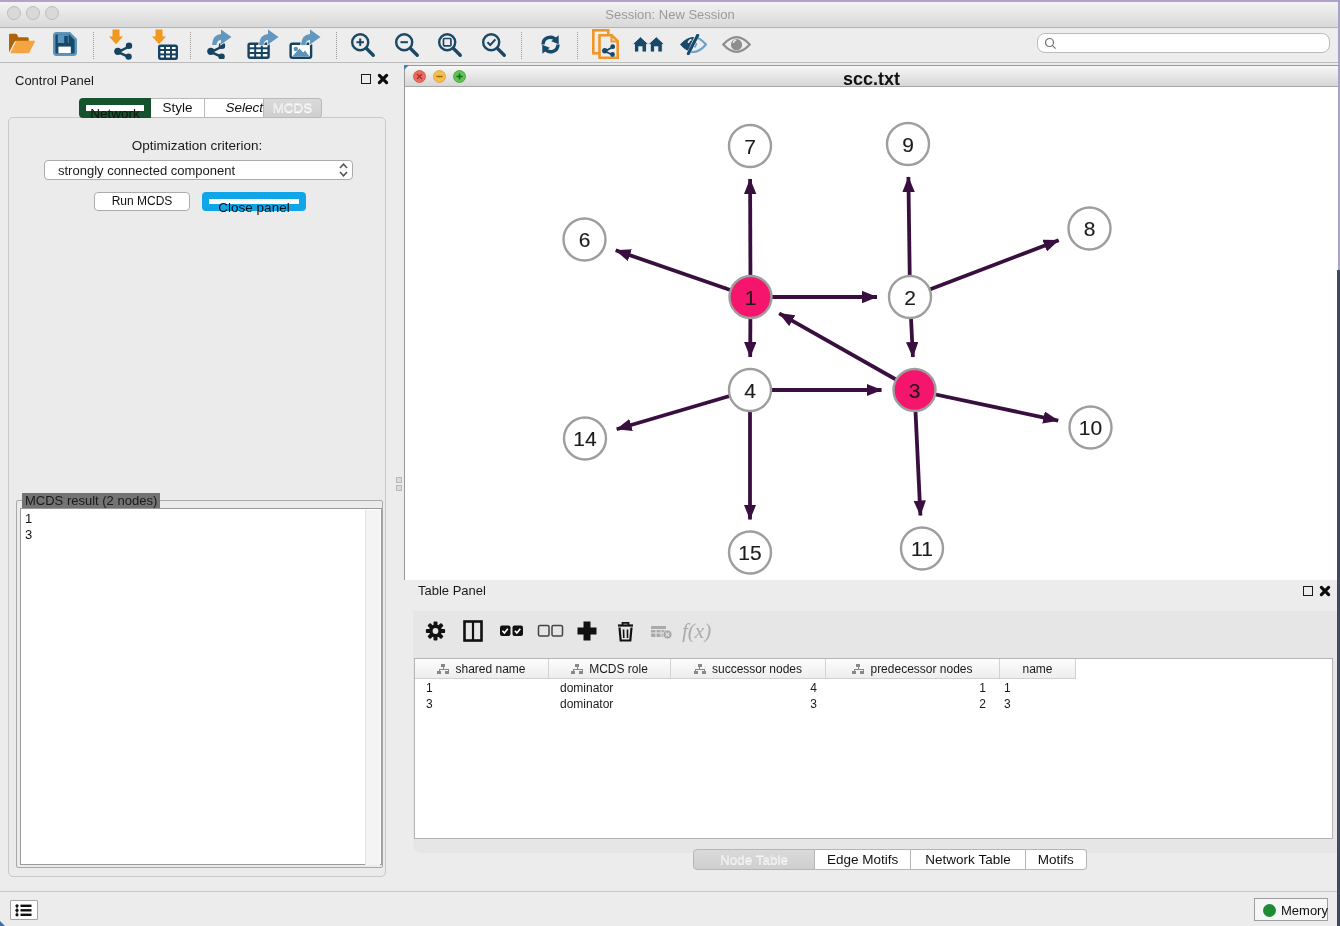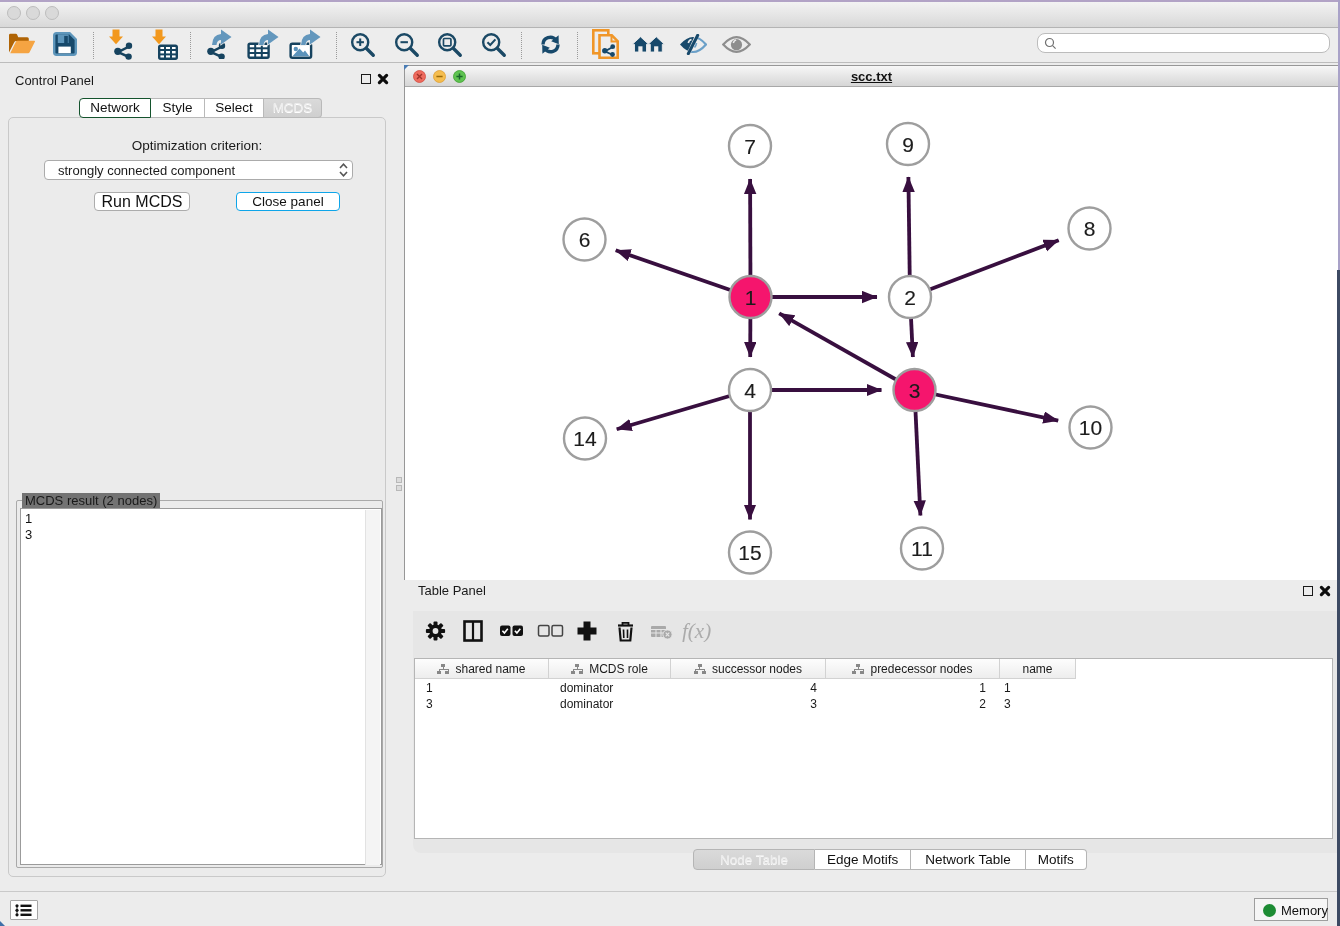--- a/index.html
+++ b/index.html
@@ -23,20 +23,21 @@
 </style>
 </head>
 <body>
 <div id="app">
 
 <div class="abs" style="left:0;top:0;width:1340px;height:2px;background:#b2a3c6;"></div>
 <div class="abs" style="left:0;top:2px;width:1340px;height:26px;background:linear-gradient(#f3f3f3,#d8d8d8);border-bottom:1px solid #b4b4b4;">
   <div class="abs" style="left:7px;top:4px;width:14px;height:14px;border-radius:50%;background:#d9d9d9;border:1px solid #bdbdbd;"></div>
   <div class="abs" style="left:26px;top:4px;width:14px;height:14px;border-radius:50%;background:#d9d9d9;border:1px solid #bdbdbd;"></div>
   <div class="abs" style="left:45px;top:4px;width:14px;height:14px;border-radius:50%;background:#d9d9d9;border:1px solid #bdbdbd;"></div>
+  <div class="abs" style="left:0;top:5px;width:1340px;text-align:center;font-size:13px;color:#9b9b9b;">Session: New Session</div>
 </div>
 
 <div class="abs" id="toolbar" style="left:0;top:29px;width:1340px;height:34px;background:#ededed;border-bottom:1px solid #bcbcbc;">
 
   <svg class="abs" style="left:8px;top:3px" width="28" height="24" viewBox="0 0 28 24">
     <path d="M1 20.5 L1 3.2 Q1 1.8 2.4 1.8 L7.8 1.8 Q8.8 1.8 9.2 2.8 L10.2 5.2 L19.3 5.2 Q20.8 5.2 20.8 6.7 L20.8 9 L8.3 9 Q6.8 9 6.1 10.4 z" fill="#b06405"></path>
     <path d="M2.2 21.2 L8 9.6 Q8.4 8.7 9.4 8.7 L26.3 8.7 Q27.4 8.7 26.9 9.7 L21.6 20.3 Q21.1 21.2 20.1 21.2 z" fill="#f5a442"></path>
   </svg>
 
   <svg class="abs" style="left:53px;top:3px" width="24" height="24" viewBox="0 0 24 24">
@@ -202,37 +203,37 @@
 <div class="abs" id="cpanel" style="left:0;top:63px;width:394px;height:828px;background:#ececec;">
   <div class="abs" style="left:15px;top:10px;font-size:13px;color:#1a1a1a;">Control Panel</div>
   <div class="abs" style="left:361px;top:11px;width:10px;height:10px;border:1.8px solid #1a1a1a;"></div>
   <svg class="abs" style="left:377px;top:10px" width="12" height="12" viewBox="0 0 12 12">
         <path d="M2.4 2.4 L9.6 9.6 M9.6 2.4 L2.4 9.6" stroke="#0c0c0c" stroke-width="3.2" stroke-linecap="round"></path>
       </svg>
 
   <div class="abs" style="left:8px;top:54px;width:378px;height:760px;background:#ebebeb;border:1px solid #c9c9c9;border-radius:5px;"></div>
 
   <div class="abs" style="left:79px;top:35px;height:20px;display:flex;">
-    <div style="width:72px;background:#fff;border:1px solid #14532d;border-radius:4px 0 0 4px;font-size:13.5px;color:#111;text-align:center;line-height:18px;">Network</div>
+    <div style="width:72px;background:#fff;border:7px solid #14532d;border-radius:4px 0 0 4px;font-size:13.5px;color:#111;text-align:center;line-height:18px;">Network</div>
     <div style="width:54px;background:#fff;border:1px solid #b9b9b9;border-left:none;font-size:13.5px;color:#111;text-align:center;line-height:18px;">Style</div>
-    <div style="width:59px;background:#fff;border:1px solid #b9b9b9;border-left:none;font-size:13.5px;color:#111;text-align:center;line-height:18px;">Select</div>
+    <div style="width:59px;background:#fff;border:1px solid #b9b9b9;border-left:none;font-size:13.5px;color:#111;text-align:right;line-height:18px;font-style:italic;">Select</div>
     <div style="width:58px;background:linear-gradient(#dadada,#cfcfcf);border:1px solid #b9b9b9;border-left:none;border-radius:0 4px 4px 0;font-size:13.5px;color:#ececec;text-shadow:0 1px 0 #fff;text-align:center;line-height:18px;">MCDS</div>
   </div>
   <div class="abs" style="left:0;top:75px;width:394px;text-align:center;font-size:13.5px;color:#1a1a1a;">Optimization criterion:</div>
 
   <div class="abs" style="left:44px;top:97px;width:309px;height:20px;background:#fff;border:1px solid #ababab;border-radius:4px;">
     <div class="abs" style="left:13px;top:2px;font-size:13px;color:#1a1a1a;">strongly connected component</div>
     <svg class="abs" style="left:292px;top:2px" width="13" height="14" viewBox="0 0 13 14">
       <path d="M3 5 L6.5 1.2 L10 5" fill="none" stroke="#555" stroke-width="1.6"></path>
       <path d="M3 9 L6.5 12.8 L10 9" fill="none" stroke="#555" stroke-width="1.6"></path>
     </svg>
   </div>
 
-  <div class="abs" style="left:94px;top:129px;width:96px;height:19px;background:#fff;border:1px solid #acacac;border-radius:4px;text-align:center;font-size:16px;color:#111;line-height:17px;">Run MCDS</div>
-  <div class="abs" style="left:202px;top:129px;width:104px;height:19px;background:#fff;border:1px solid #0ea5e9;border-radius:4px;text-align:center;font-size:13.5px;color:#111;line-height:17px;margin-left:34px;">Close panel</div>
+  <div class="abs" style="left:94px;top:129px;width:96px;height:19px;background:#fff;border:1px solid #acacac;border-radius:4px;text-align:center;font-size:12px;color:#111;line-height:17px;">Run MCDS</div>
+  <div class="abs" style="left:202px;top:129px;width:104px;height:19px;background:#fff;border:7px solid #0ea5e9;border-radius:4px;text-align:center;font-size:13.5px;color:#111;line-height:17px;">Close panel</div>
 
   <div class="abs" style="left:16px;top:437px;width:367px;height:368px;border:1px solid #a9a9a9;border-radius:2px;"></div>
   <div class="abs" style="left:22px;top:430px;background:#737373;padding:0 3px;font-size:13px;color:#1a1a1a;">MCDS result (2 nodes)</div>
   <div class="abs" style="left:20px;top:445px;width:362px;height:357px;background:#fff;border:1px solid #9b9b9b;">
     <div class="abs" style="right:1px;top:1px;width:15px;height:355px;background:#f4f4f4;border-left:1px solid #e2e2e2;"></div>
     <div class="abs" style="left:4px;top:2px;font-size:13px;color:#111;line-height:16px;">1<br>3</div>
   </div>
 </div>
 
 <div class="abs" style="left:396px;top:477px;width:6px;height:6px;background:#dcdcdc;border:1px solid #b8b8b8;"></div>
@@ -248,21 +249,21 @@
           <path d="M4 4 L9 9 M9 4 L4 9" stroke="#a13229" stroke-width="1.4"></path>
         </svg>
     <svg class="abs" style="left:28px;top:4px" width="13" height="13" viewBox="0 0 13 13">
           <circle cx="6.5" cy="6.5" r="6" fill="#f5bd4e" stroke="#dd9e33" stroke-width="0.8"></circle>
           <line x1="3.4" y1="6.5" x2="9.6" y2="6.5" stroke="#9a6a08" stroke-width="1.5"></line>
         </svg>
     <svg class="abs" style="left:48px;top:4px" width="13" height="13" viewBox="0 0 13 13">
           <circle cx="6.5" cy="6.5" r="6" fill="#5fc351" stroke="#3da02f" stroke-width="0.8"></circle>
           <path d="M3.4 6.5 H9.6 M6.5 3.4 V9.6" stroke="#19652b" stroke-width="1.5"></path>
         </svg>
-    <div class="abs" style="left:0;top:3px;width:933px;text-align:center;font-size:13px;font-weight:bold;color:#111;text-decoration:underline;">scc.txt</div>
+    <div class="abs" style="left:0;top:3px;width:933px;text-align:center;font-size:18px;font-weight:bold;color:#111;">scc.txt</div>
   </div>
   <svg class="abs" style="left:0;top:21px" width="933" height="504" viewBox="0 0 933 504">
     <defs>
       <marker id="arr" markerWidth="17" markerHeight="14" refX="15" refY="6.2" orient="auto" markerUnits="userSpaceOnUse">
         <path d="M0,0 L15.5,6.2 L0,12.4 z" fill="#380f3f"></path>
       </marker>
     </defs>
     <g stroke="#380f3f" stroke-width="3.8">
       <line x1="345.5" y1="210.0" x2="345.1" y2="92.0" marker-end="url(#arr)"></line>
       <line x1="345.5" y1="210.0" x2="210.7" y2="163.3" marker-end="url(#arr)"></line>

